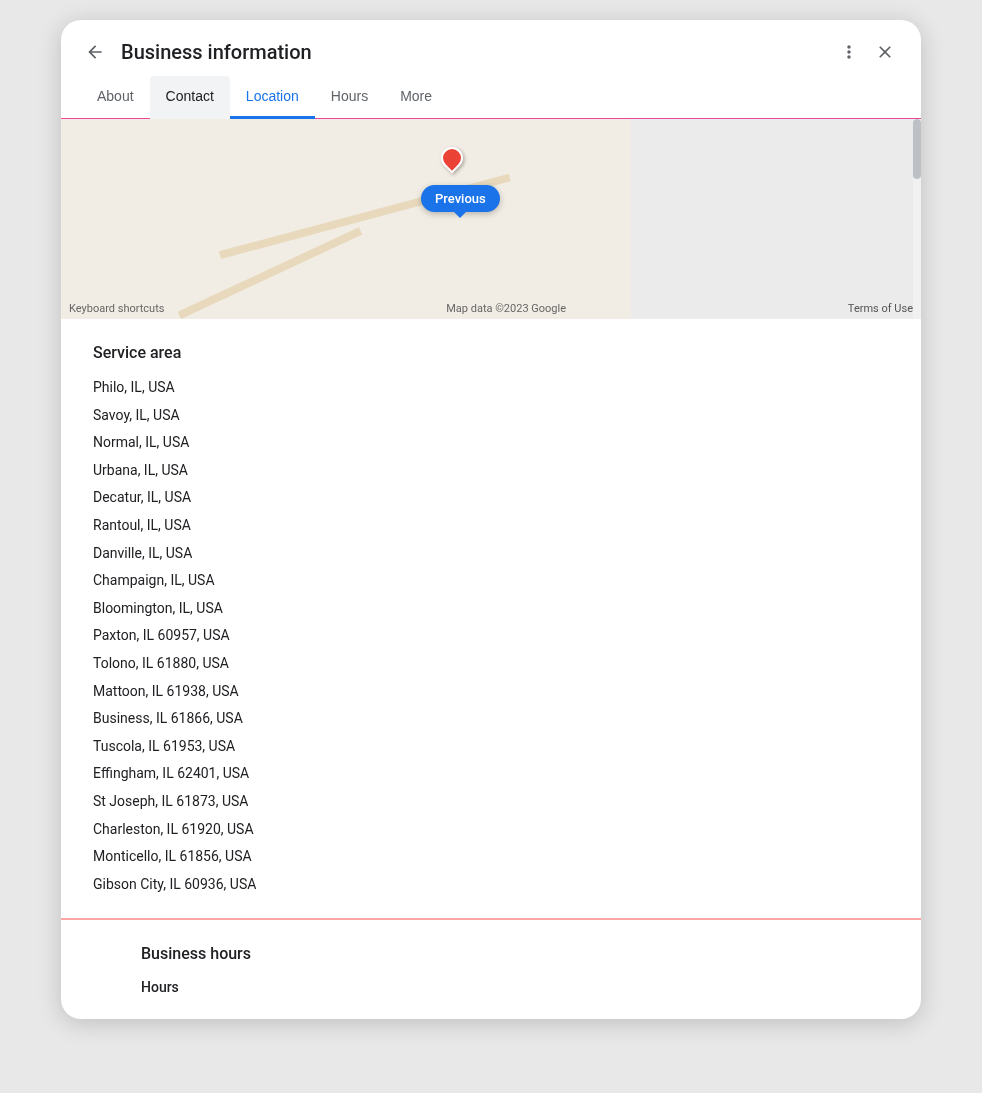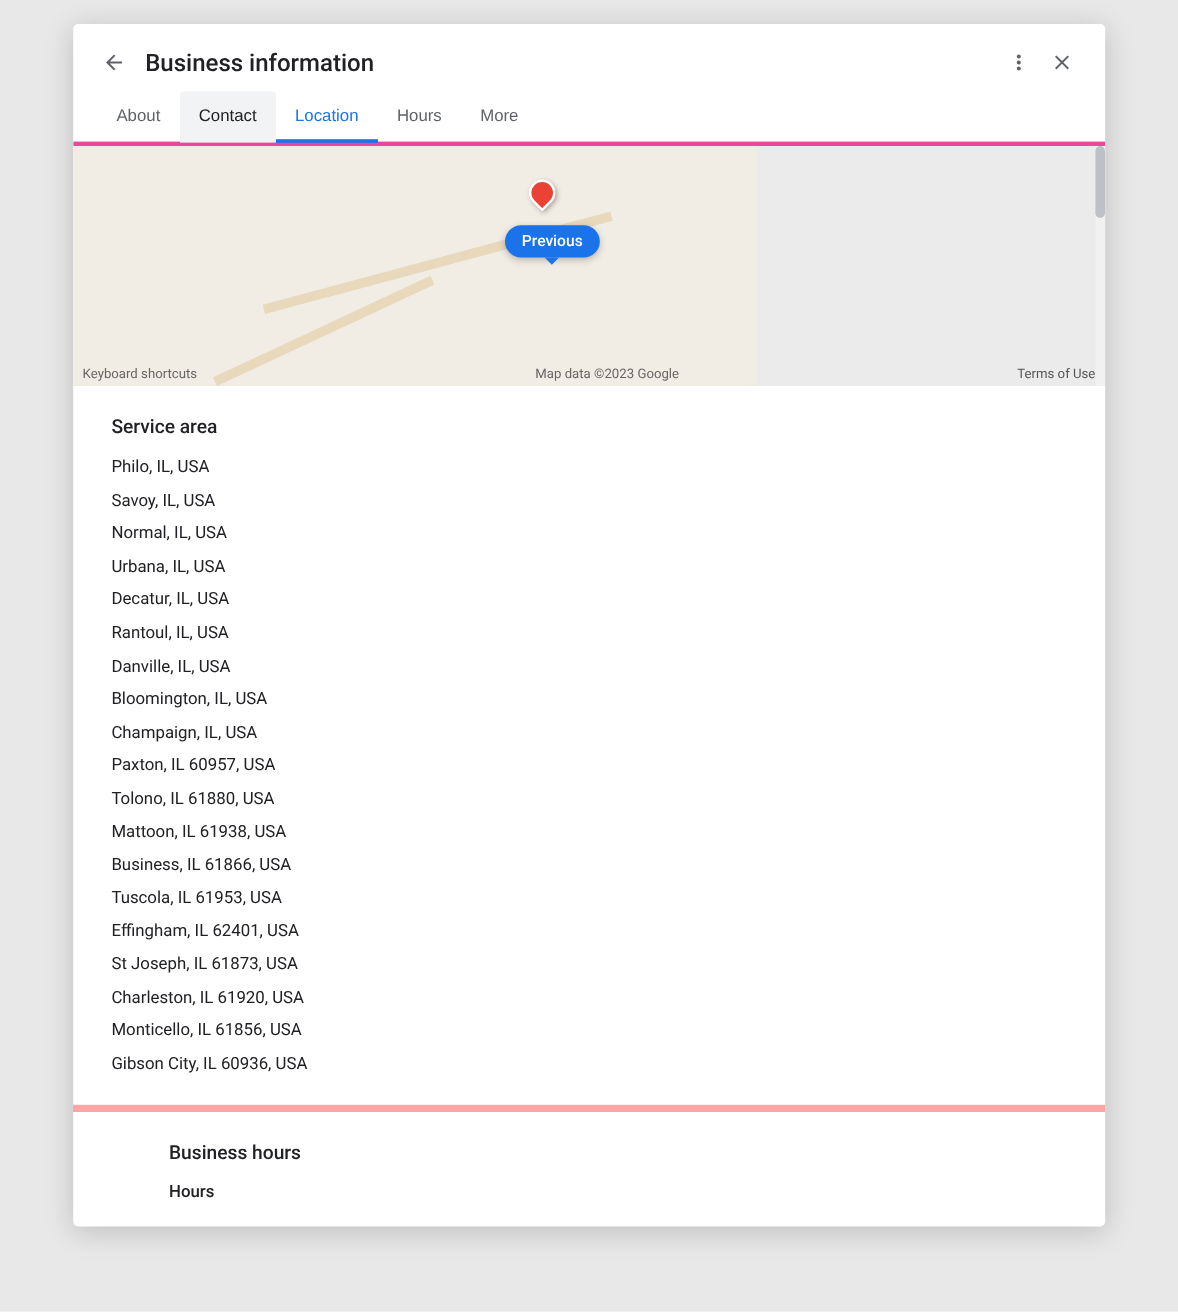--- a/index.html
+++ b/index.html
@@ -8,21 +8,21 @@
       font-family: 'Roboto', Arial, sans-serif;
       display: flex;
       justify-content: center;
       align-items: flex-start;
       min-height: 100vh;
       padding: 20px;
     }
 
     .dialog {
       background: #fff;
-      border-radius: 4px;
+      border-radius: 20px;
       width: 860px;
       max-width: 100%;
       box-shadow: 0 4px 24px rgba(0,0,0,0.18);
       overflow: hidden;
       position: relative;
     }
 
     
     .dialog-header {
       display: flex;
@@ -61,21 +61,21 @@
       align-items: center;
       justify-content: center;
       color: #5f6368;
       font-size: 20px;
     }
 
     
     .tabs {
       display: flex;
       padding: 0 20px;
-      border-bottom: 4px solid #ec4899;
+      border-bottom: 1px solid #ec4899;
       margin-top: 8px;
     }
     .tab {
       padding: 12px 16px;
       font-size: 14px;
       font-weight: 500;
       color: #5f6368;
       cursor: pointer;
       border-bottom: 3px solid transparent;
       margin-bottom: -1px;
@@ -215,21 +215,21 @@
       top: 0;
       width: 8px;
       height: 60px;
       background: #bdc1c6;
       border-radius: 4px;
     }
 
     
     .section {
       padding: 24px 32px;
-      border-bottom: 6px solid #fca5a5;
+      border-bottom: 2px solid #fca5a5;
     }
     .section:last-child { border-bottom: none; margin-left: 48px; }
     .section-title {
       font-size: 16px;
       font-weight: 500;
       color: #202124;
       margin-bottom: 16px;
     }
     .location-list {
       list-style: none;
@@ -302,22 +302,22 @@
       <div class="section-title">Service area</div>
       <ul class="location-list">
 
       <li class="location-item">Philo, IL, USA</li>
           <li class="location-item">Savoy, IL, USA</li>
           <li class="location-item">Normal, IL, USA</li>
           <li class="location-item">Urbana, IL, USA</li>
           <li class="location-item">Decatur, IL, USA</li>
           <li class="location-item">Rantoul, IL, USA</li>
           <li class="location-item">Danville, IL, USA</li>
+          <li class="location-item">Champaign, IL, USA</li>
           <li class="location-item">Bloomington, IL, USA</li>
-          <li class="location-item">Champaign, IL, USA</li>
           <li class="location-item">Paxton, IL 60957, USA</li>
           <li class="location-item">Tolono, IL 61880, USA</li>
           <li class="location-item">Mattoon, IL 61938, USA</li>
           <li class="location-item">Business, IL 61866, USA</li>
           <li class="location-item">Tuscola, IL 61953, USA</li>
           <li class="location-item">Effingham, IL 62401, USA</li>
           <li class="location-item">St Joseph, IL 61873, USA</li>
           <li class="location-item">Charleston, IL 61920, USA</li>
           <li class="location-item">Monticello, IL 61856, USA</li>
           <li class="location-item">Gibson City, IL 60936, USA</li>

